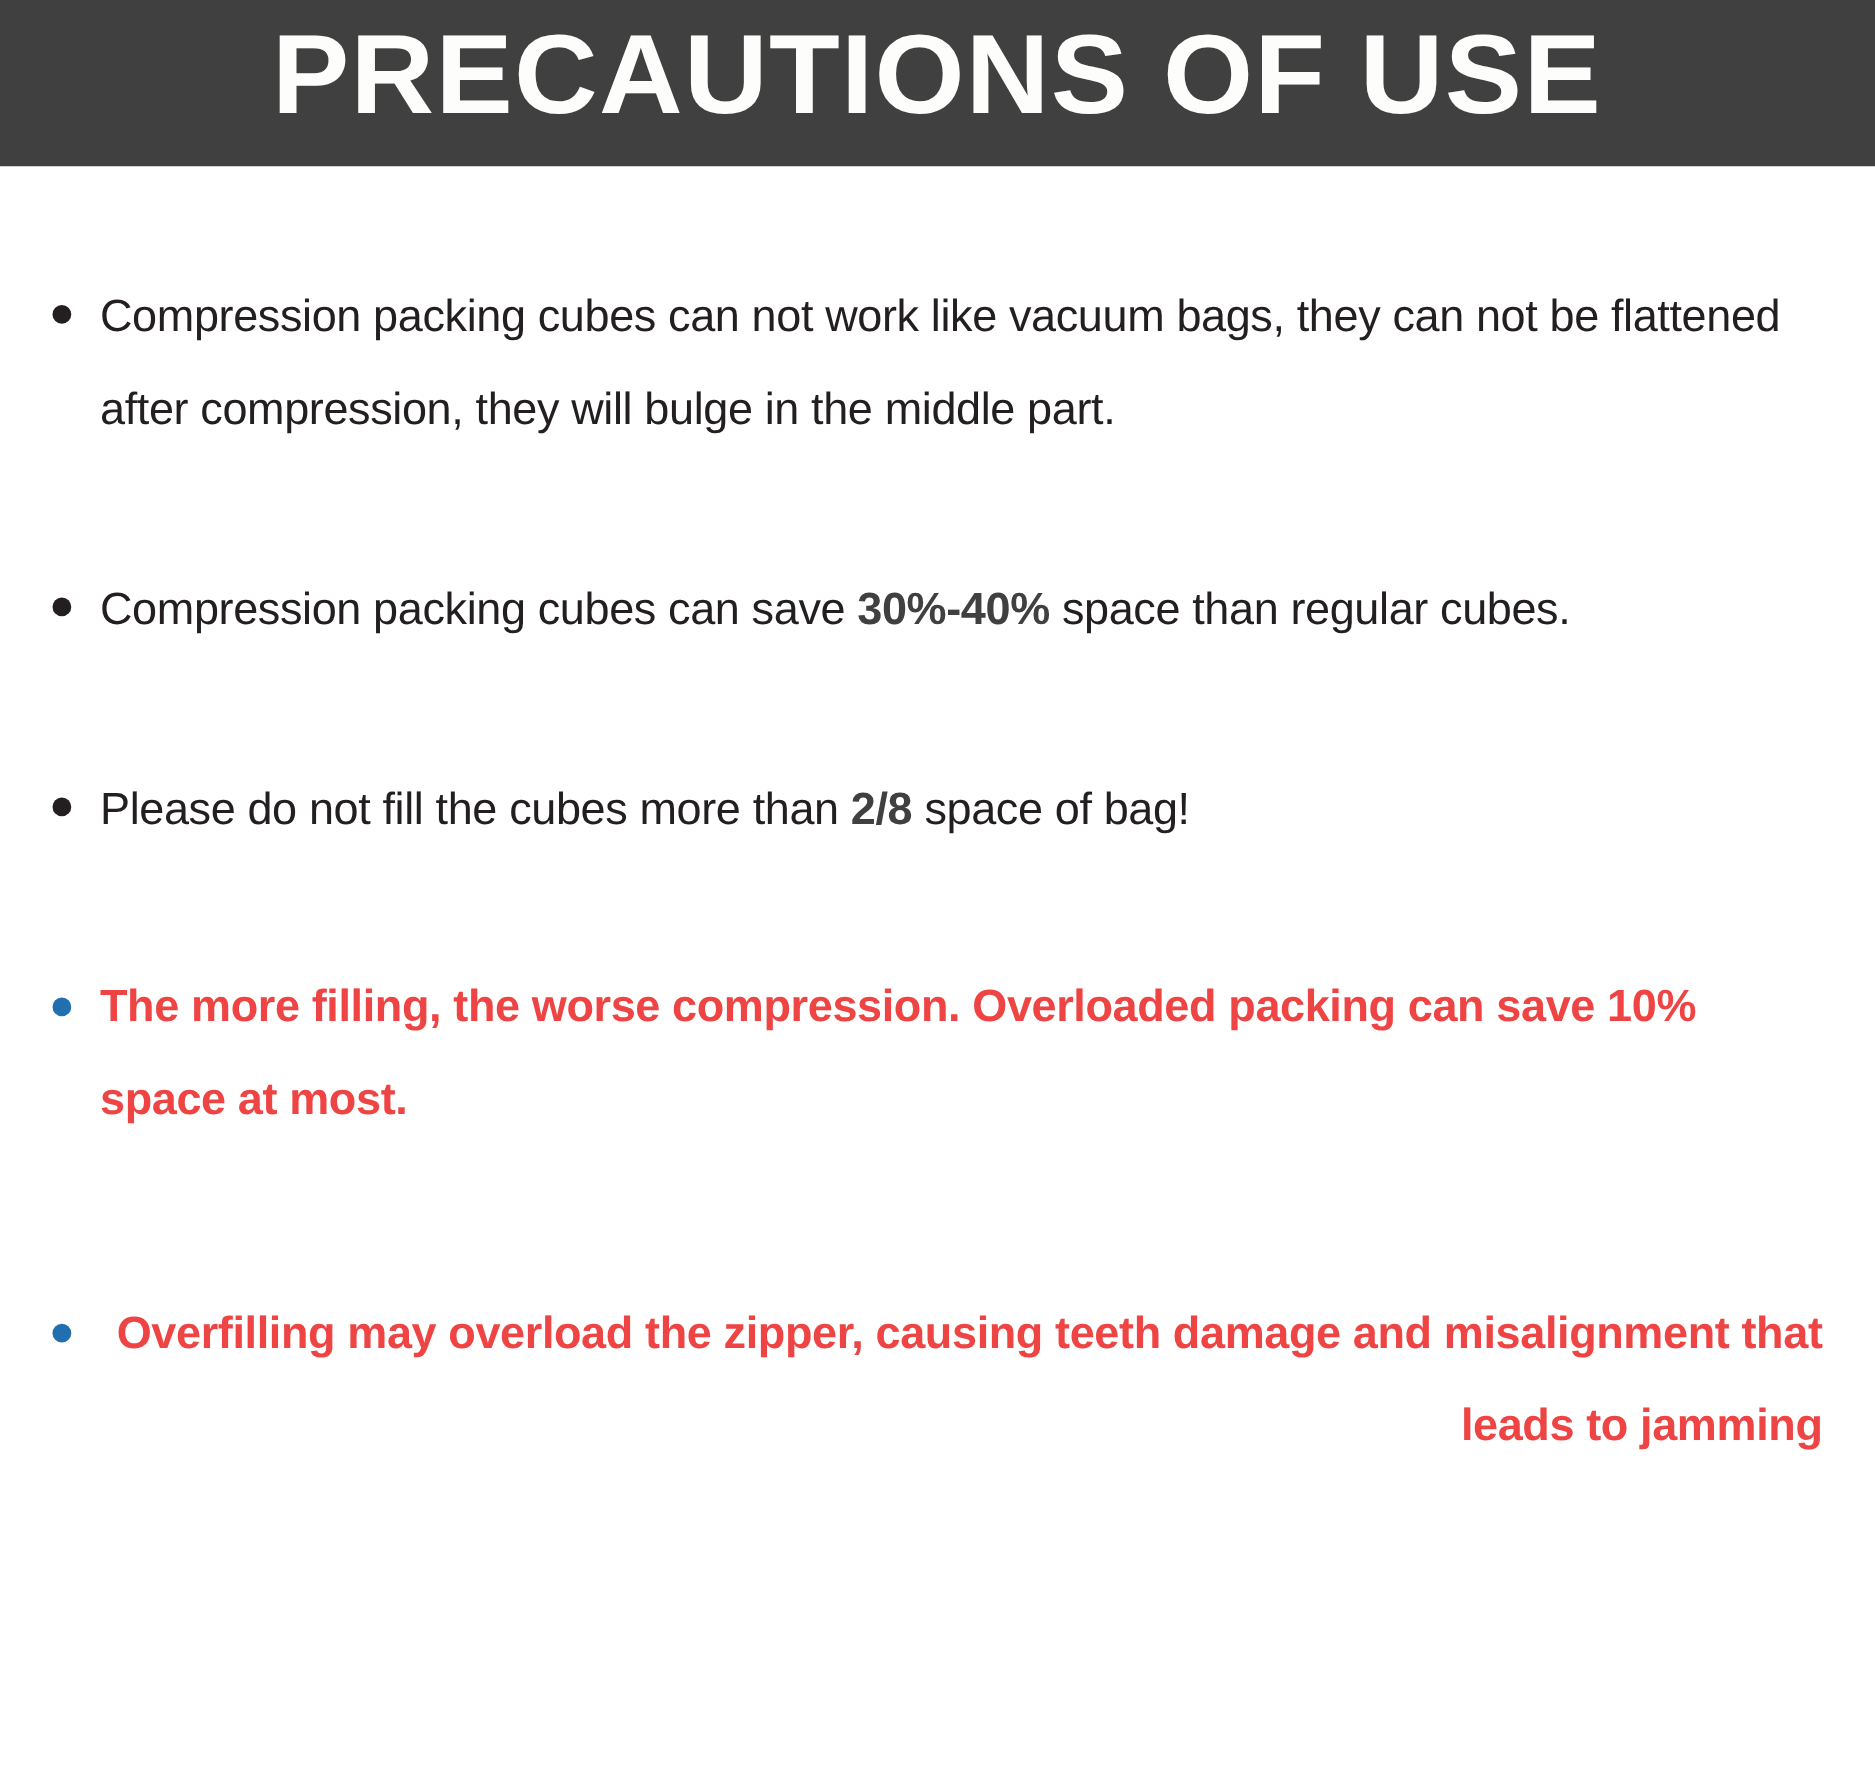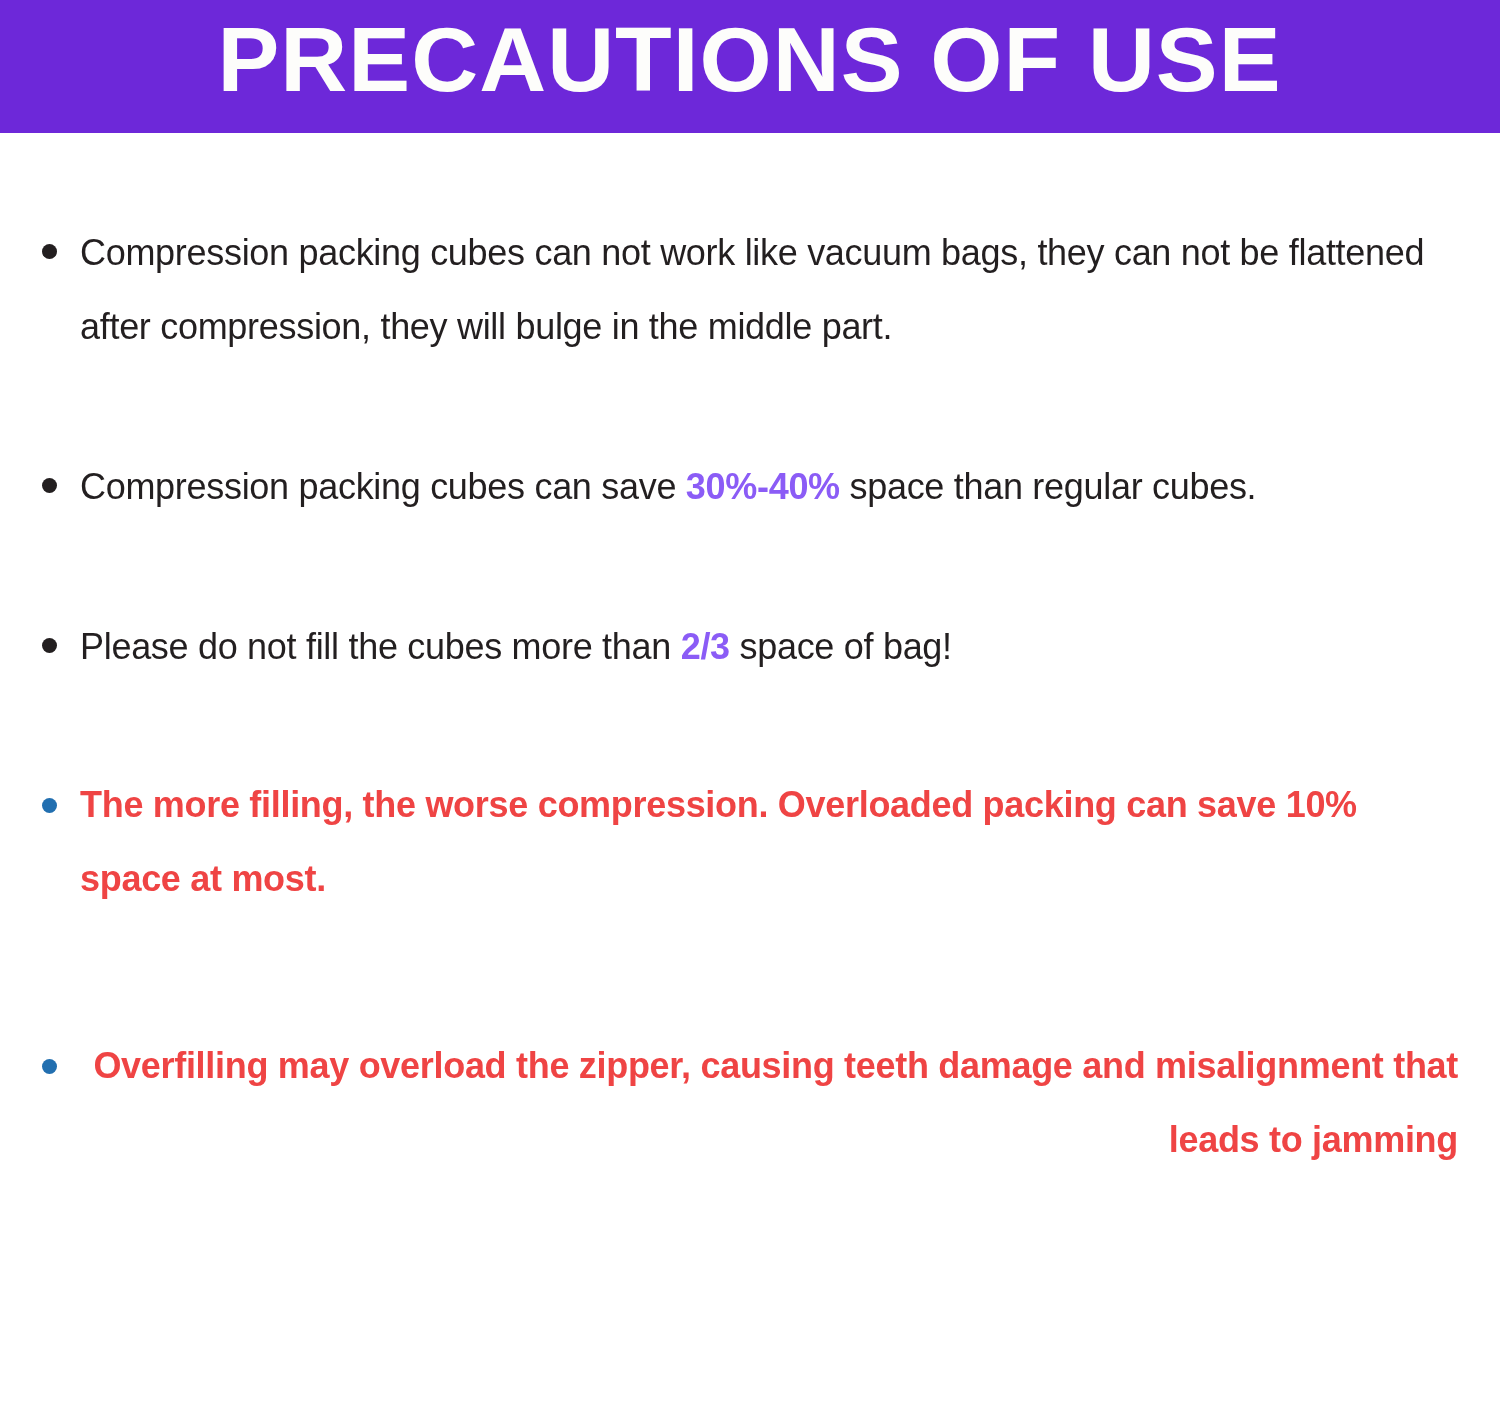--- a/index.html
+++ b/index.html
@@ -22,21 +22,21 @@
     background: #ffffff;
   }
 
   
   .header-band {
     position: absolute;
     left: 0;
     top: 0;
     width: 1500px;
     height: 133px;
-    background: #6d28d9;
+    background: #404040;
     display: flex;
     align-items: center;
     justify-content: center;
     box-sizing: border-box;
     padding-bottom: 14px;
   }
   .header-title {
     color: #fdfdfb;
     font-family: "Liberation Sans", sans-serif;
     font-weight: bold;
@@ -90,21 +90,21 @@
   .precaution-item.blue .bullet {
     background: #226fb0;
   }
 
   .para {
     margin: 0;
     display: block;
   }
 
   .hl {
-    color: #8b5cf6;
+    color: #404040;
     font-weight: bold;
   }
 
   
   #item-0 { margin-top: 83px; }
   #item-1 { margin-top: 86px; }
   #item-2 { margin-top: 86px; }
   #item-3 { margin-top: 84px; }
   #item-4 { margin-top: 113px; text-align: right; }
 
@@ -127,21 +127,21 @@
       <span class="para">Compression packing cubes can not work like vacuum bags, they can not be flattened after compression, they will bulge in the middle part.</span>
     </li>
 
     <li class="precaution-item" id="item-1">
       <span class="bullet"></span>
       <span class="para">Compression packing cubes can save <span class="hl">30%-40%</span> space than regular cubes.</span>
     </li>
 
     <li class="precaution-item" id="item-2">
       <span class="bullet"></span>
-      <span class="para">Please do not fill the cubes more than <span class="hl">2/3</span> space of bag!</span>
+      <span class="para">Please do not fill the cubes more than <span class="hl">2/8</span> space of bag!</span>
     </li>
 
     <li class="precaution-item blue" id="item-3">
       <span class="bullet"></span>
       <span class="para">The more filling, the worse compression. Overloaded packing can save 10% space at most.</span>
     </li>
 
     <li class="precaution-item blue" id="item-4">
       <span class="bullet"></span>
       <span class="para">Overfilling may overload the zipper, causing teeth damage and misalignment that leads to jamming</span>

